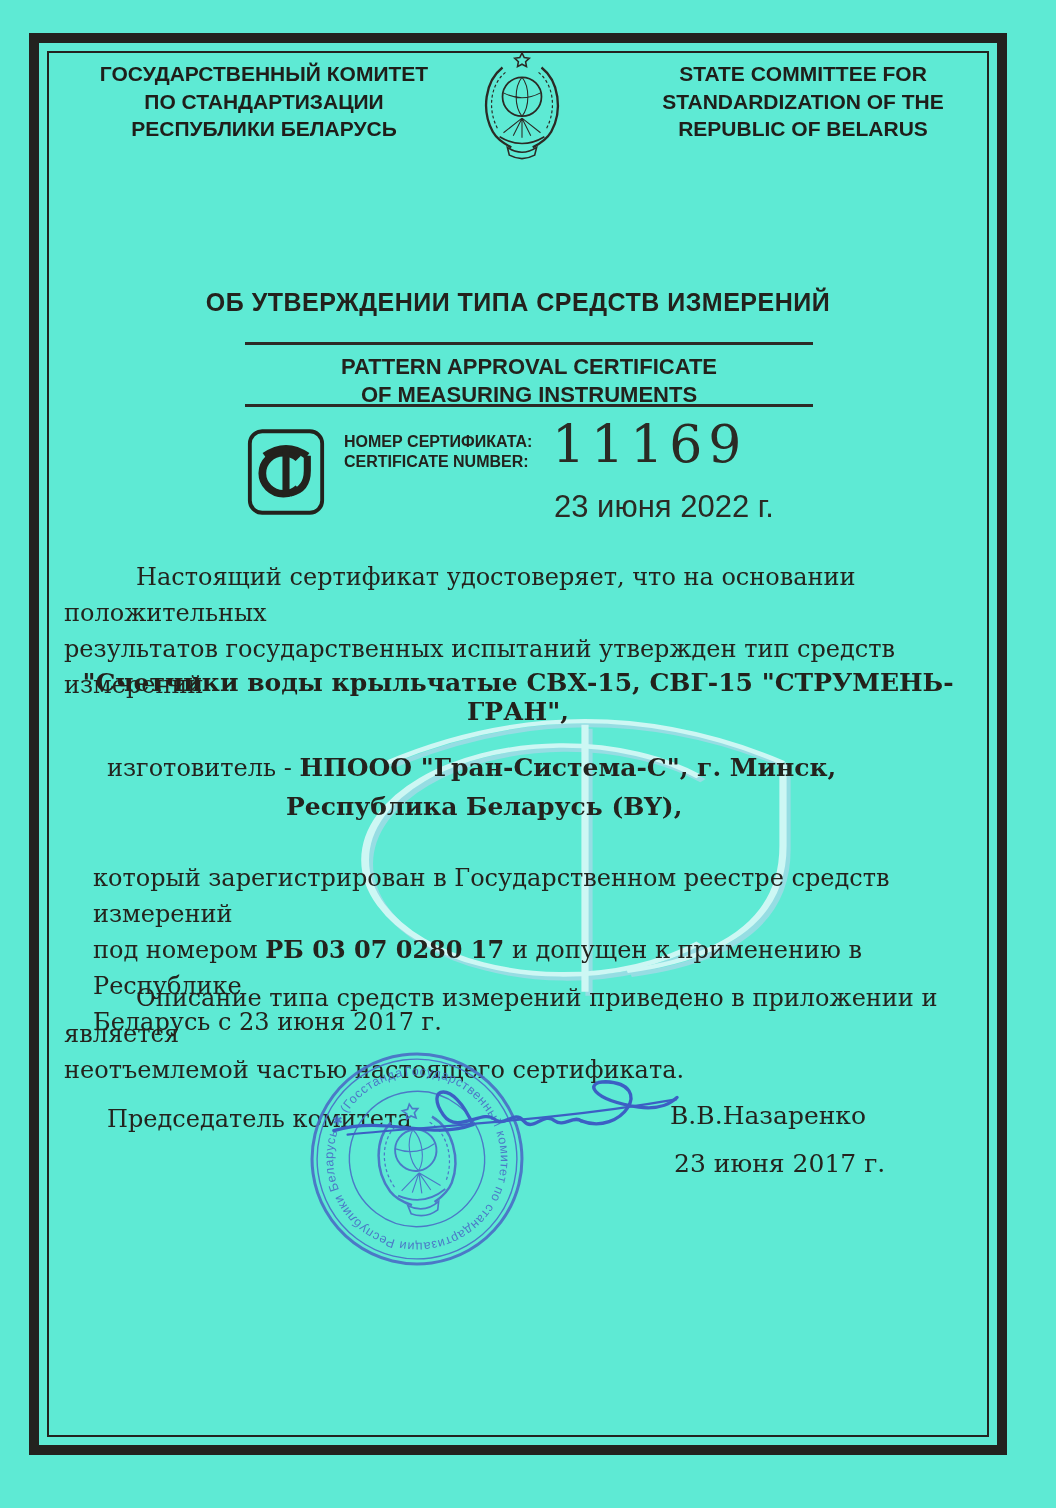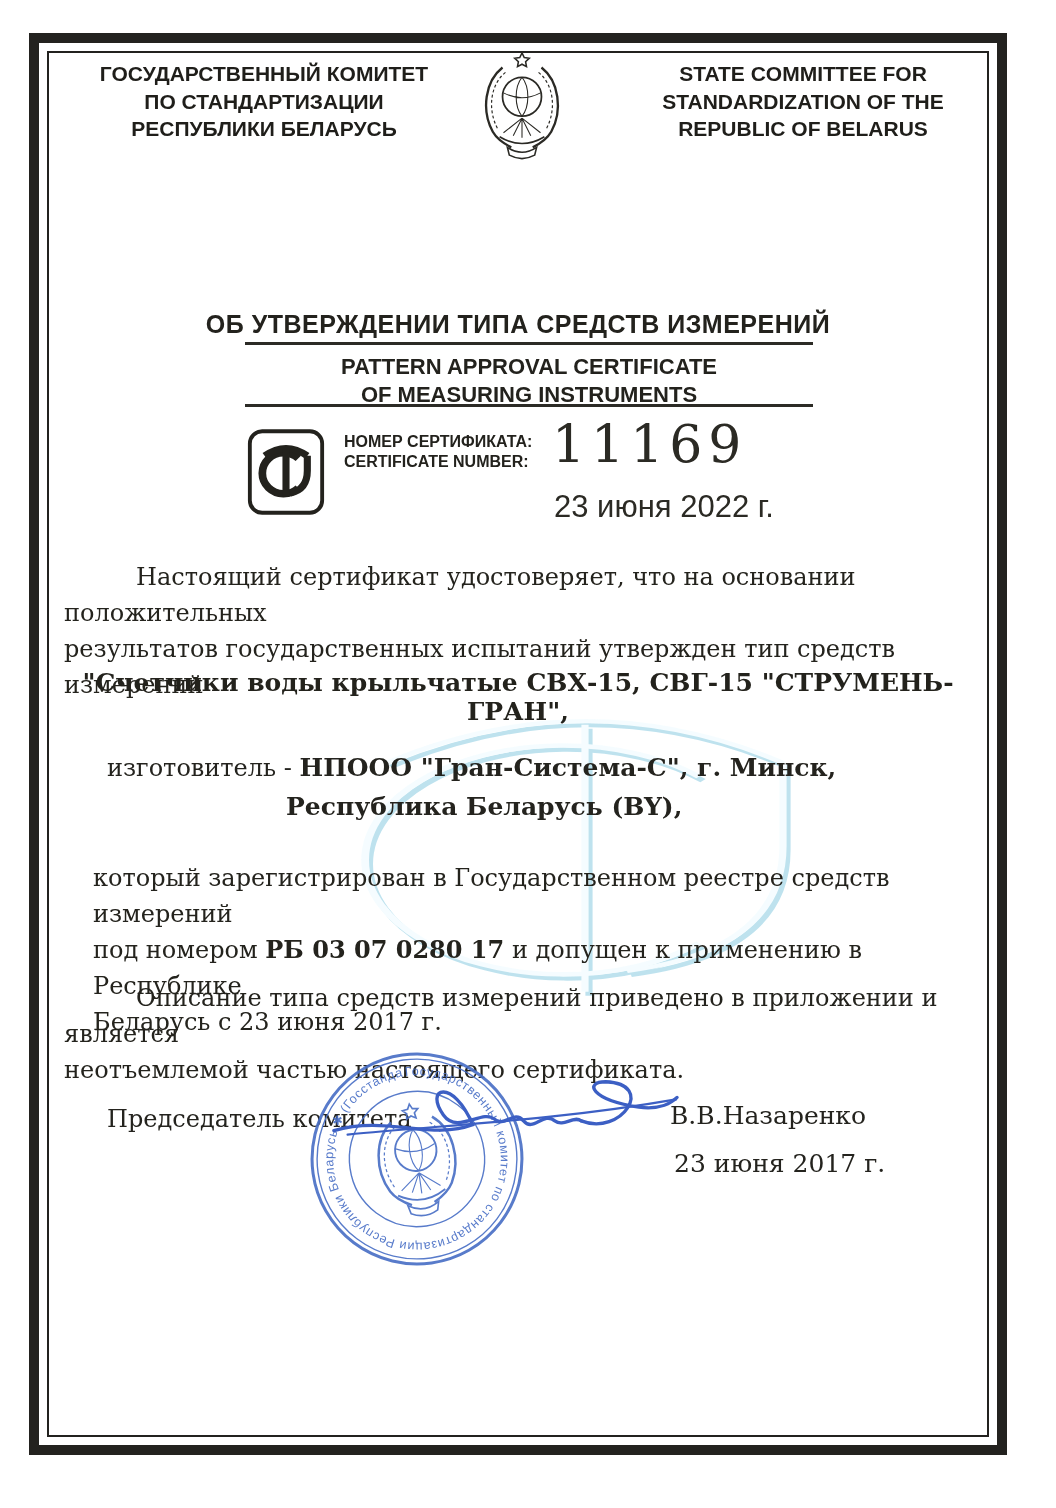--- a/index.html
+++ b/index.html
@@ -1,20 +1,20 @@
 <!DOCTYPE html>
 <html><head>
 <meta charset="utf-8">
 <style>
   html,body{margin:0;padding:0;background:#9fb6bf;}
   .page{
     position:relative;
     width:1056px;height:1508px;
     margin:0 auto;
-    background:#ffffff;
+    background:#5eead4;
     overflow:hidden;
     font-family:"Liberation Sans",sans-serif;
     color:#24231e;
   }
   
   .frame-outer{
     position:absolute;left:29px;top:33px;width:978px;height:1422px;
     border:10px solid #23221f;box-sizing:border-box;
   }
   .frame-inner{
@@ -29,21 +29,21 @@
   }
   .org-left{left:58px;width:412px;}
   .org-right{left:612px;width:382px;}
   .emblem-box{position:absolute;left:470px;top:50px;width:104px;height:112px;color:#2b2a25;}
   
   .main-title{
     position:absolute;left:47px;top:194px;width:942px;
     text-align:center;font-weight:bold;font-size:80px;letter-spacing:3px;color:#23221d;
   }
   .subtitle-ru{
-    position:absolute;left:47px;top:310px;width:942px;
+    position:absolute;left:47px;top:288px;width:942px;
     text-align:center;font-weight:bold;font-size:25px;letter-spacing:0.5px;color:#23221d;
   }
   .rule{position:absolute;left:245px;width:568px;height:3px;background:#2c2b26;}
   .rule-1{top:342px;}
   .rule-2{top:404px;}
   .subtitle-en{
     position:absolute;left:245px;top:353px;width:568px;
     text-align:center;font-weight:bold;font-size:22px;line-height:1.28;
     white-space:pre-line;color:#23221d;
   }

